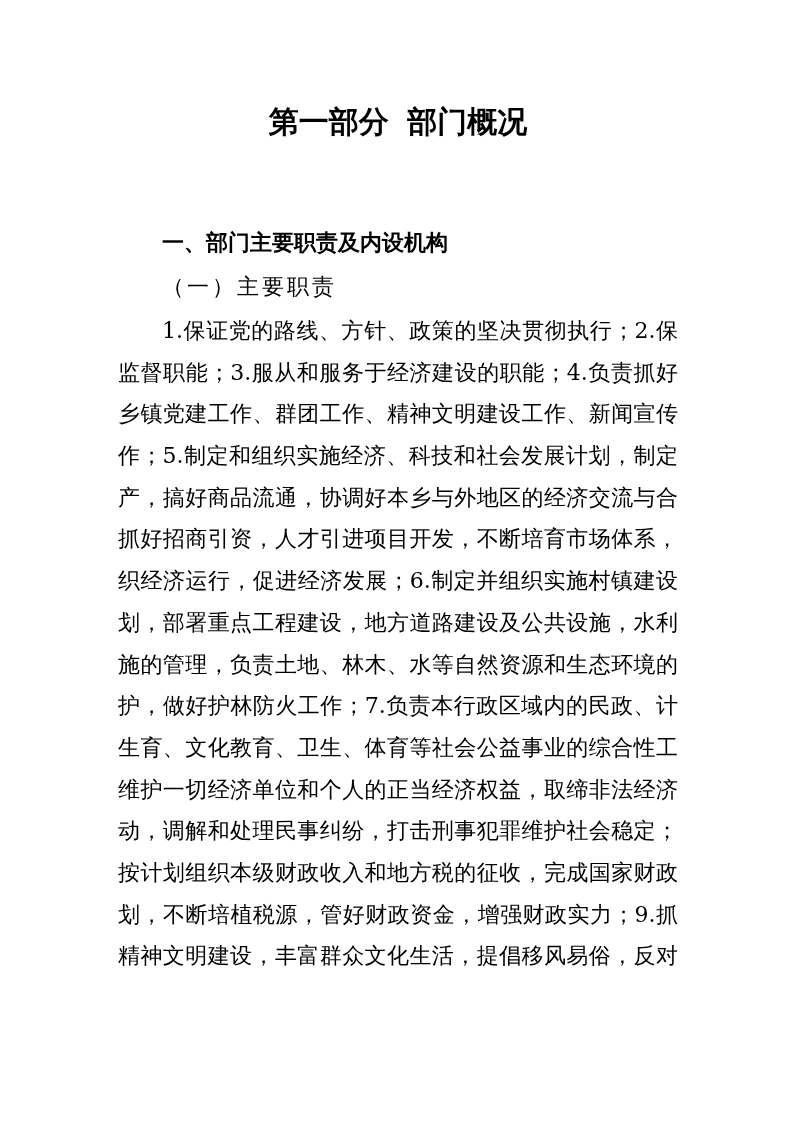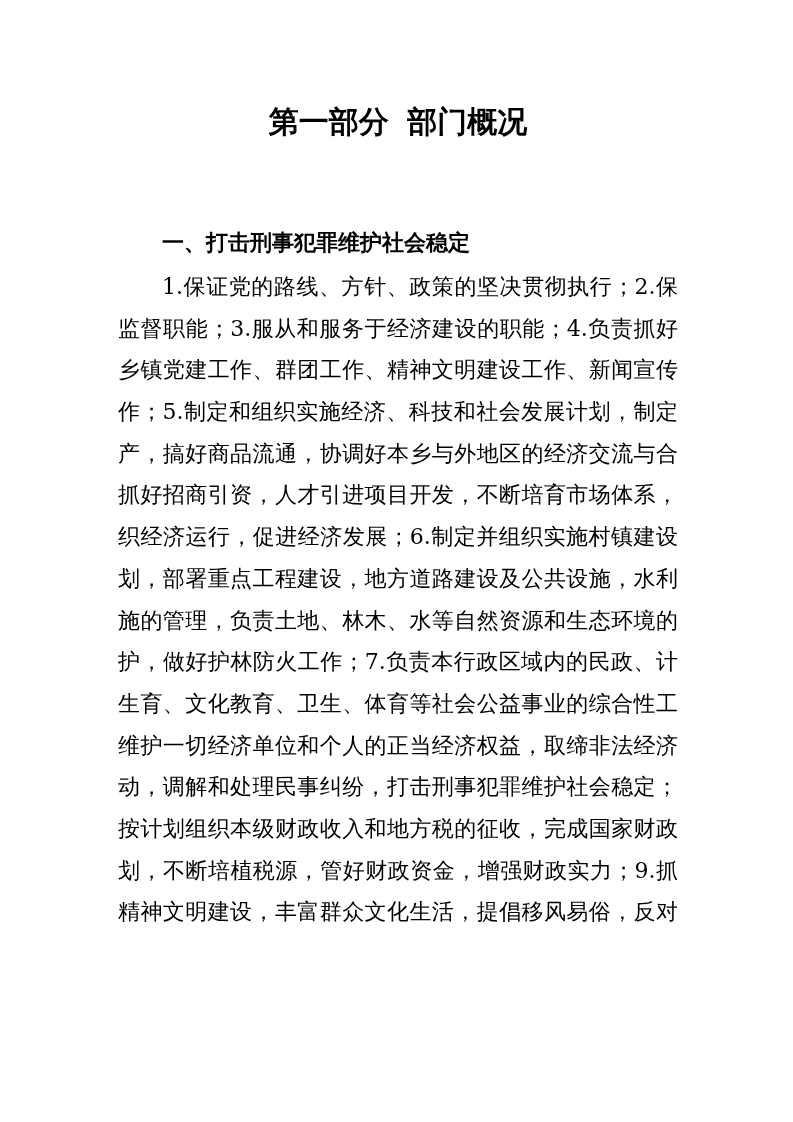--- a/index.html
+++ b/index.html
@@ -65,22 +65,23 @@
     text-indent: 44px;
   }
 </style>
 </head>
 <body>
 
 <div class="page">
   <div class="doc">
     <div class="doc-title">第一部分 部门概况</div>
 
-    <div class="section-heading">一、打击刑事犯罪维护社会稳定</div>
+    <div class="section-heading">一、部门主要职责及内设机构</div>
 
+    <div class="subsection-heading">（一）主要职责</div>
 
     <div class="body-text">
       <div class="body-line first">1.保证党的路线、方针、政策的坚决贯彻执行；2.保证</div>
       <div class="body-line">监督职能；3.服从和服务于经济建设的职能；4.负责抓好本</div>
       <div class="body-line">乡镇党建工作、群团工作、精神文明建设工作、新闻宣传工</div>
       <div class="body-line">作；5.制定和组织实施经济、科技和社会发展计划，制定资</div>
       <div class="body-line">产，搞好商品流通，协调好本乡与外地区的经济交流与合作，</div>
       <div class="body-line">抓好招商引资，人才引进项目开发，不断培育市场体系，组</div>
       <div class="body-line">织经济运行，促进经济发展；6.制定并组织实施村镇建设规</div>
       <div class="body-line">划，部署重点工程建设，地方道路建设及公共设施，水利设</div>

